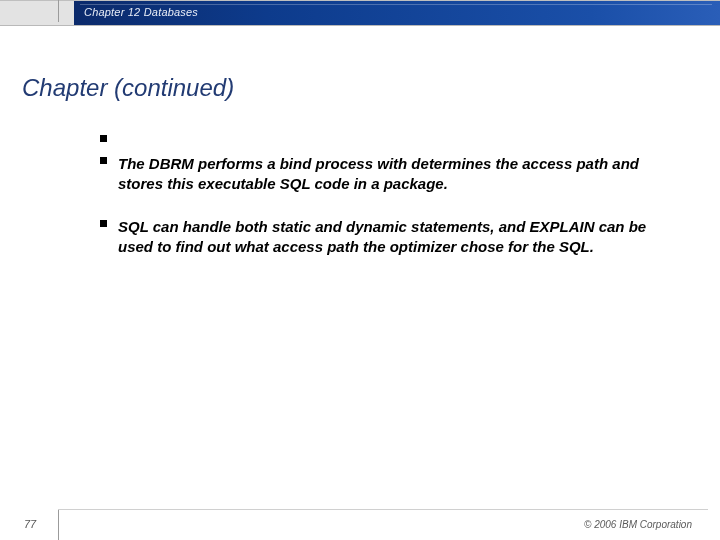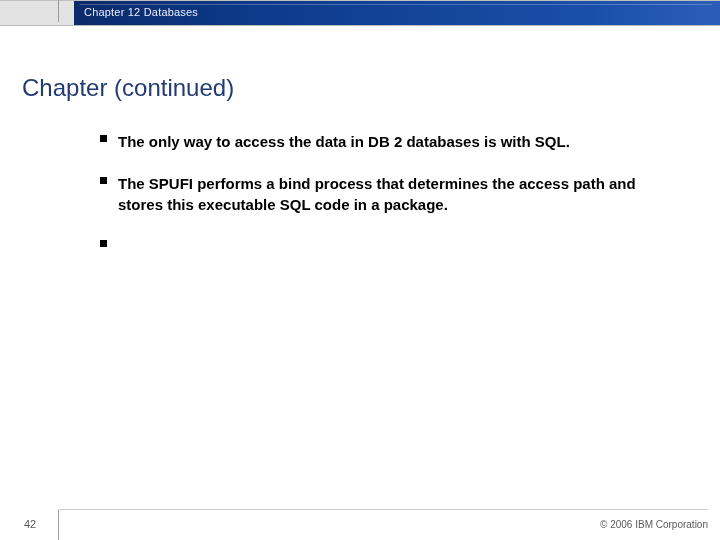--- a/index.html
+++ b/index.html
@@ -1,36 +1,36 @@
 <!DOCTYPE html>
 <html><head>
 <meta charset="utf-8">
 <style>
-  * { margin: 0; padding: 0; box-sizing: border-box; }
+  * { margin: 0; padding: 0; box-sizing: border-box; font-style: italic; }
   html, body { width: 720px; height: 540px; font-family: Arial, Helvetica, sans-serif; background: #fff; overflow: hidden; }
   .slide { position: relative; width: 720px; height: 540px; background: #fff; }
   .topband { position: absolute; left: 0; top: 0; width: 720px; height: 34px; }
   .topband-blue { position: absolute; left: 74px; top: 0; width: 646px; height: 26px; background: linear-gradient(to right, #0b2a6b 0%, #0d3b8c 30%, #1a4fa8 80%, #2a5eb8 100%); }
   .topband-gray { position: absolute; left: 0; top: 0; width: 75px; height: 26px; background: #e3e3e3; border-right: 1px solid #c9c9c9; }
   .topband-topline { position: absolute; left: 0; top: 0; width: 720px; height: 1px; background: #bfbfbf; }
   .topband-bottomline { position: absolute; left: 0; top: 25px; width: 720px; height: 1px; background: #b9b9b9; }
   .topband-rule { position: absolute; left: 80px; top: 4px; right: 8px; height: 1px; background: rgba(255,255,255,0.25); }
   .chapter { position: absolute; left: 84px; top: 6px; color: #e8edf7; font-size: 11px; letter-spacing: .2px; }
   .vline-top { position: absolute; left: 58px; top: 0; width: 1px; height: 22px; background: #9b9b9b; }
 
   .title { position: absolute; left: 22px; top: 74px; font-size: 24px; color: #223b73; font-weight: 400; }
 
   .bullets { position: absolute; left: 100px; top: 132px; width: 560px; }
   .bullet { position: relative; margin-bottom: 22px; padding-left: 18px; color: #000; font-size: 15px; font-weight: 700; line-height: 1.35; }
   .bullet .sq { position: absolute; left: 0; top: 3px; width: 7px; height: 7px; background: #000; }
 
   .footer-line { position: absolute; left: 58px; bottom: 30px; right: 12px; height: 1px; background: #d0d0d0; }
   .vline-bot { position: absolute; left: 58px; bottom: 0; width: 1px; height: 30px; background: #9b9b9b; }
   .pageno { position: absolute; left: 24px; bottom: 10px; font-size: 11px; color: #555; }
-  .copyright { position: absolute; right: 12px; bottom: 10px; font-size: 10px; color: #5b5b5b; }
+  .copyright { position: absolute; right: 28px; bottom: 10px; font-size: 10px; color: #5b5b5b; }
 </style>
 </head>
 <body>
 
 <div class="slide">
 
   <div class="topband">
     <div class="topband-gray"></div>
     <div class="topband-blue"></div>
     <div class="topband-topline"></div>
@@ -38,32 +38,29 @@
     <div class="topband-rule"></div>
     <div class="chapter">Chapter 12 Databases</div>
     <div class="vline-top"></div>
   </div>
 
   <div class="title">Chapter (continued)</div>
 
   <div class="bullets">
     <div class="bullet">
       <span class="sq"></span>
-      <span>The only way to access the data in DB 2 databases is with SQL.</span>
     </div>
     <div class="bullet">
       <span class="sq"></span>
+      <span>The DBRM performs a bind process with determines the access path and stores this executable SQL code in a package.</span>
     </div>
     <div class="bullet">
       <span class="sq"></span>
-      <span>The SPUFI performs a bind process that determines the access path and stores this executable SQL code in a package.</span>
-    </div>
-    <div class="bullet">
-      <span class="sq"></span>
+      <span>SQL can handle both static and dynamic statements, and EXPLAIN can be used to find out what access path the optimizer chose for the SQL.</span>
     </div>
   </div>
 
   <div class="footer-line"></div>
   <div class="vline-bot"></div>
-  <div class="pageno">42</div>
+  <div class="pageno">77</div>
   <div class="copyright">© 2006 IBM Corporation</div>
 
 </div>
 
 </body></html>

